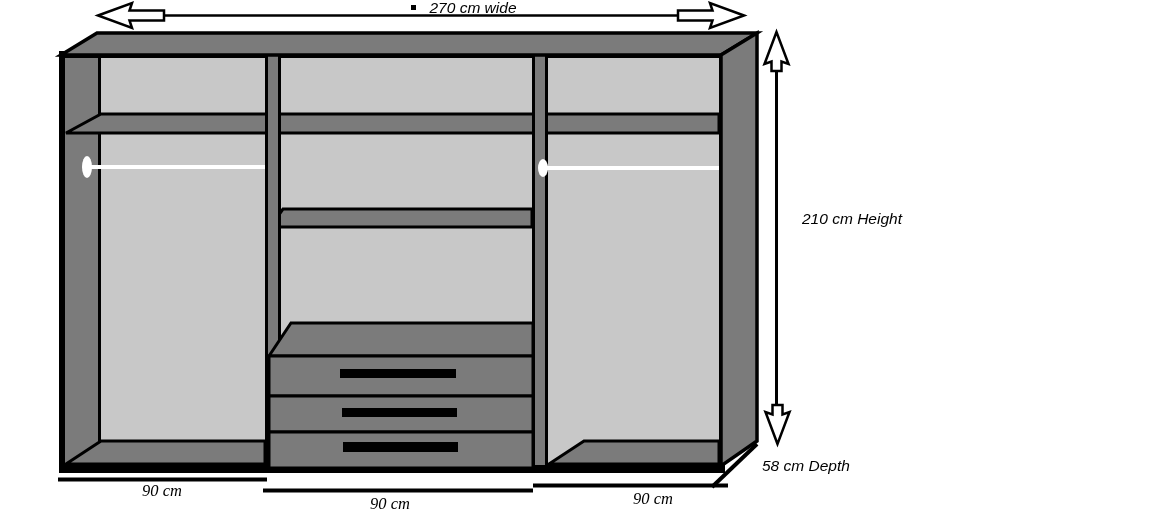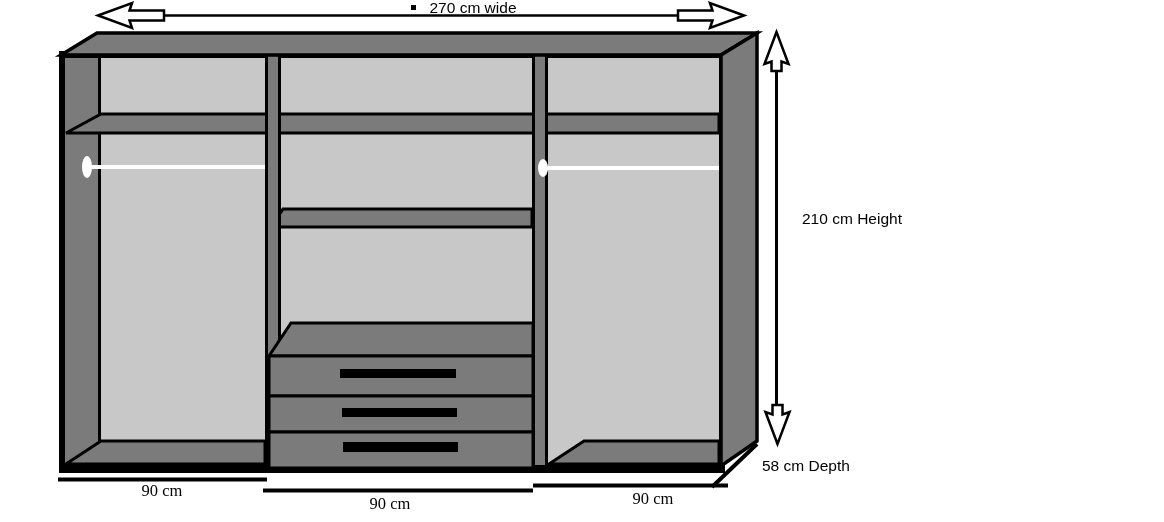--- a/index.html
+++ b/index.html
@@ -6,20 +6,21 @@
     margin: 0;
     padding: 0;
     background: var(--background, #ffffff);
   }
   .stage {
     position: relative;
     width: 1164px;
     height: 522px;
     background: var(--background, #ffffff);
     font-family: "Liberation Sans", sans-serif;
+    font-style: italic;
   }
   svg { display: block; }
 
   .dark  { fill: var(--panel_dark, #7b7b7b); }
   .lite  { fill: var(--interior_light, #c8c8c8); }
   .blk   { fill: var(--outline, #000000); }
   .wht   { fill: var(--rail_white, #ffffff); }
 
   .edge3   { stroke: var(--outline, #000000); stroke-width: 3;   stroke-linejoin: miter; }
   .edge35  { stroke: var(--outline, #000000); stroke-width: 3.5; stroke-linejoin: miter; }

